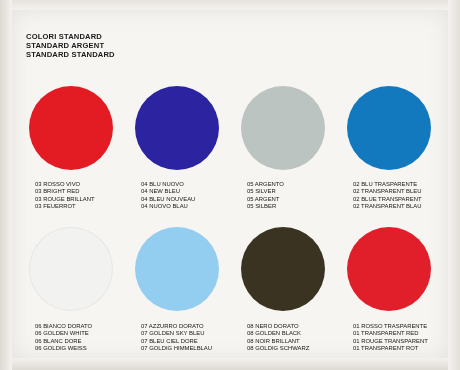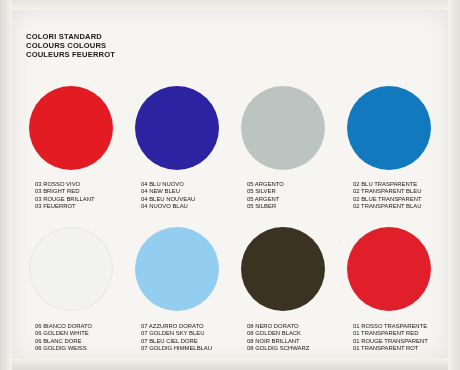--- a/index.html
+++ b/index.html
@@ -72,22 +72,22 @@
 
 <div id="page">
   <div id="sheet"></div>
   <div class="edge-t"></div>
   <div class="edge-b"></div>
   <div class="edge-l"></div>
   <div class="edge-r"></div>
 
   <div id="title">
     <div>COLORI STANDARD</div>
-    <div>COLOURS COLOURS</div>
-    <div>COULEURS FEUERROT</div>
+    <div>STANDARD ARGENT</div>
+    <div>STANDARD STANDARD</div>
   </div>
 
   <div class="grid">
     <div class="row">
 
       <div class="cell">
         <div class="swatch" style="background: rgb(227, 27, 35);"></div>
         <div class="caption">
           <div>03 ROSSO VIVO</div>
           <div>03 BRIGHT RED</div>

